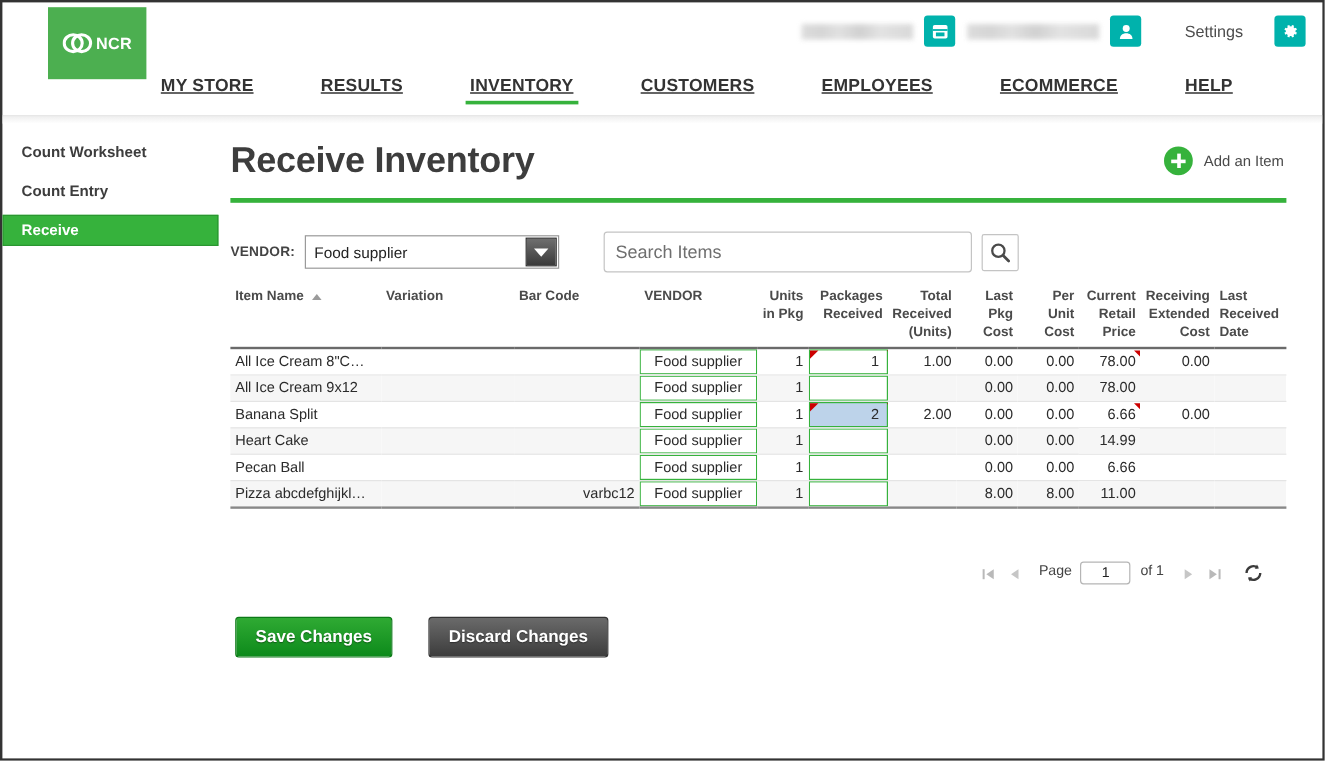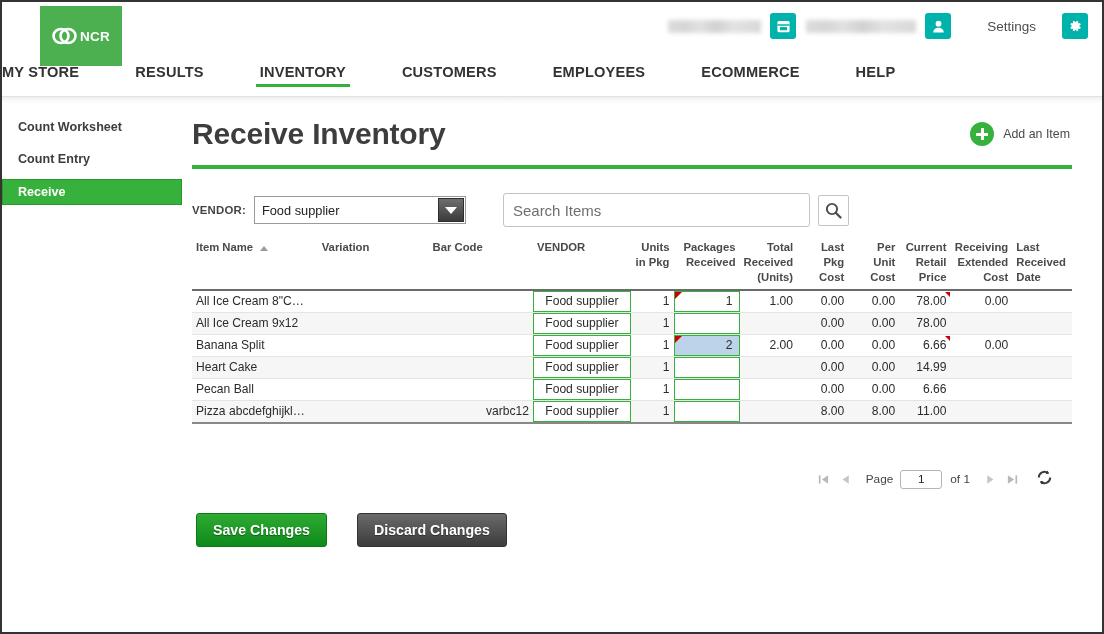--- a/index.html
+++ b/index.html
@@ -59,21 +59,23 @@
   .settings-label {
     font-size: 13.5px; color: #4d4d4d;
     margin: 0 26px 0 36px;
   }
 
   
   .mainnav {
     position: relative;
     height: 32px;
     display: flex; align-items: flex-start;
+    padding-left: 132px;
     gap: 0;
+    text-decoration: underline;
   }
   .mainnav-item {
     font-size: 14.6px; font-weight: bold; color: #333333;
     letter-spacing: .2px;
     padding: 0 0 7px 0;
     margin-right: 56px;
     position: relative;
     white-space: nowrap;
     cursor: pointer;
   }
@@ -284,21 +286,21 @@
     width: 0; height: 0;
     border-left: 4px solid transparent;
     border-right: 4px solid transparent;
     border-bottom: 5px solid #9b9b9b;
     margin-left: 7px;
     vertical-align: middle;
   }
 
   
   .pager {
-    display: flex; align-items: center; justify-content: flex-end;
+    display: flex; justify-content: flex-end;
     margin-top: 44px;
     gap: 0;
     padding-right: 18px;
   }
   .pager-btn {
     width: 22px; height: 22px;
     display: flex; align-items: center; justify-content: center;
     cursor: pointer;
   }
   .pg-label { font-size: 11.8px; color: #444444; margin: 0 7px 0 9px; }

